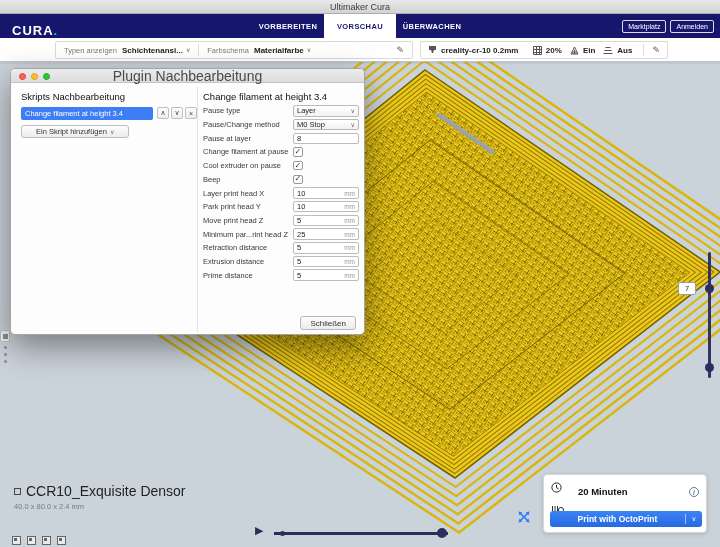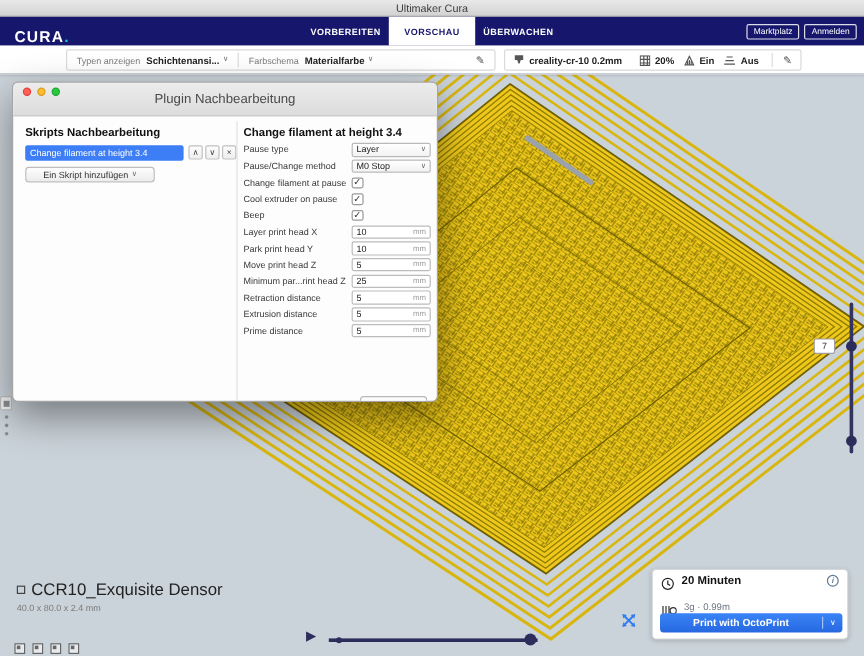--- a/index.html
+++ b/index.html
@@ -60,38 +60,38 @@
   .leftsliver{position:absolute;left:0;top:268px;z-index:10;}
   .sliver-box{width:10px;height:12px;background:#f4f4f4;border:1px solid #c0c0c0;border-radius:2px 0 0 2px;position:relative;}
   .sliver-box::after{content:"";position:absolute;left:2px;top:3px;width:5px;height:5px;background:#8a8f94;}
   .sliver-dot{width:3px;height:3px;border-radius:50%;background:#8a8f94;margin:4px 0 0 4px;}
 
   
   .octo-icon{position:absolute;left:517px;top:448px;z-index:10;}
 
   
   .outcard{position:absolute;left:543px;top:412px;width:164px;height:59px;background:#fff;border:1px solid #d4d8db;border-radius:4px;box-shadow:0 1px 4px rgba(0,0,0,.18);z-index:12;}
-  .outrow{display:flex;align-items:flex-start;margin:4px 7px 0 7px;gap:6px;}
+  .outrow{display:flex;align-items:flex-end;margin:4px 7px 0 7px;gap:16px;}
   .outtime{font-size:9.5px;font-weight:bold;color:#111;flex:1;}
   .outmat{font-size:8px;color:#6d7680;flex:1;}
   .info-icon{width:10px;height:10px;border:1px solid #5f7d96;border-radius:50%;color:#5f7d96;font-size:6.5px;display:flex;align-items:center;justify-content:center;font-style:italic;font-weight:bold;}
   .print-btn{position:absolute;left:6px;bottom:5px;width:152px;height:16px;background:linear-gradient(#3a84f7,#2668e0);border-radius:3px;display:flex;align-items:center;color:#fff;}
   .print-btn .plabel{flex:1;text-align:center;font-size:8.5px;font-weight:bold;}
   .print-btn .pdiv{width:1px;height:10px;background:rgba(255,255,255,.55);}
   .print-btn .parrow{width:16px;text-align:center;font-size:6.5px;}
 
   
   .dialog{position:absolute;left:10px;top:68px;width:355px;height:267px;background:#fdfdfd;border:1px solid #a5a5a5;border-radius:5px;box-shadow:0 12px 32px rgba(0,0,0,.42);z-index:50;overflow:hidden;}
-  .dlg-titlebar{height:28px;background:linear-gradient(#ececec,#dcdcdc);border-bottom:1px solid #c3c3c3;position:relative;display:flex;align-items:center;justify-content:center;font-size:11px;color:#4a4a4a;}
+  .dlg-titlebar{height:14px;background:linear-gradient(#ececec,#dcdcdc);border-bottom:1px solid #c3c3c3;position:relative;display:flex;align-items:center;justify-content:center;font-size:14px;color:#4a4a4a;}
   .tl{position:absolute;top:3.5px;width:7px;height:7px;border-radius:50%;}
   .tl.red{left:8px;background:#ff5f57;border:.5px solid #e0443e;}
   .tl.yellow{left:20px;background:#febc2e;border:.5px solid #d89c21;}
   .tl.green{left:32px;background:#28c840;border:.5px solid #1da82f;}
   .dlg-body{position:relative;height:253px;}
-  .dlg-heading{position:absolute;font-size:9.5px;font-weight:bold;color:#111;}
+  .dlg-heading{position:absolute;font-size:9.5px;font-weight:normal;color:#111;}
   .script-row{position:absolute;left:10px;top:24px;width:132px;height:13px;background:#3d7df5;border-radius:2px;color:#fff;font-size:7.5px;line-height:13px;padding-left:4px;overflow:hidden;white-space:nowrap;}
   .mini-btn{position:absolute;top:24px;width:12px;height:12px;border:1px solid #bfbfbf;border-radius:2px;background:linear-gradient(#fdfdfd,#eee);font-size:7px;color:#444;display:flex;align-items:center;justify-content:center;}
   .add-btn{position:absolute;left:10px;top:42px;height:13px;border:1px solid #bdbdbd;border-radius:3px;background:linear-gradient(#fdfdfd,#ececec);display:inline-flex;align-items:center;gap:3px;padding:0 14px;font-size:7.5px;color:#333;}
   .dlg-vdiv{position:absolute;left:186px;top:4px;bottom:4px;width:1px;background:#e2e2e2;}
   .settings{position:absolute;left:192px;top:22px;width:156px;}
   .srow{display:flex;align-items:center;height:11.8px;margin-bottom:1.9px;}
   .slbl{flex:1;font-size:7.5px;color:#3a3a3a;white-space:nowrap;overflow:hidden;}
   .sel{width:66px;height:11.5px;border:1px solid #b9b9b9;border-radius:2px;background:linear-gradient(#fff,#f2f2f2);display:flex;align-items:center;justify-content:space-between;padding:0 3px;font-size:7.5px;color:#222;}
   .inp{width:66px;height:11.5px;border:1px solid #bcbcbc;border-radius:2px;background:#fff;display:flex;align-items:center;padding:0 3px;font-size:7.5px;color:#222;}
   .inp .val{flex:1;}
@@ -313,20 +313,27 @@
           </div>
         </div>
         <div class="srow">
           <span class="slbl">Pause/Change method</span>
           <div class="sel">
             <span>M0 Stop</span>
             <span class="chev">∨</span>
           </div>
         </div>
         <div class="srow">
+          <span class="slbl">Pause at layer</span>
+          <div class="inp">
+            <span class="val">8</span>
+            <span class="unit"></span>
+          </div>
+        </div>
+        <div class="srow">
           <span class="slbl">Change filament at pause</span>
           <div style="width:66px;">
             <div class="chk">
               <span>✓</span>
             </div>
           </div>
         </div>
         <div class="srow">
           <span class="slbl">Cool extruder on pause</span>
           <div style="width:66px;">

